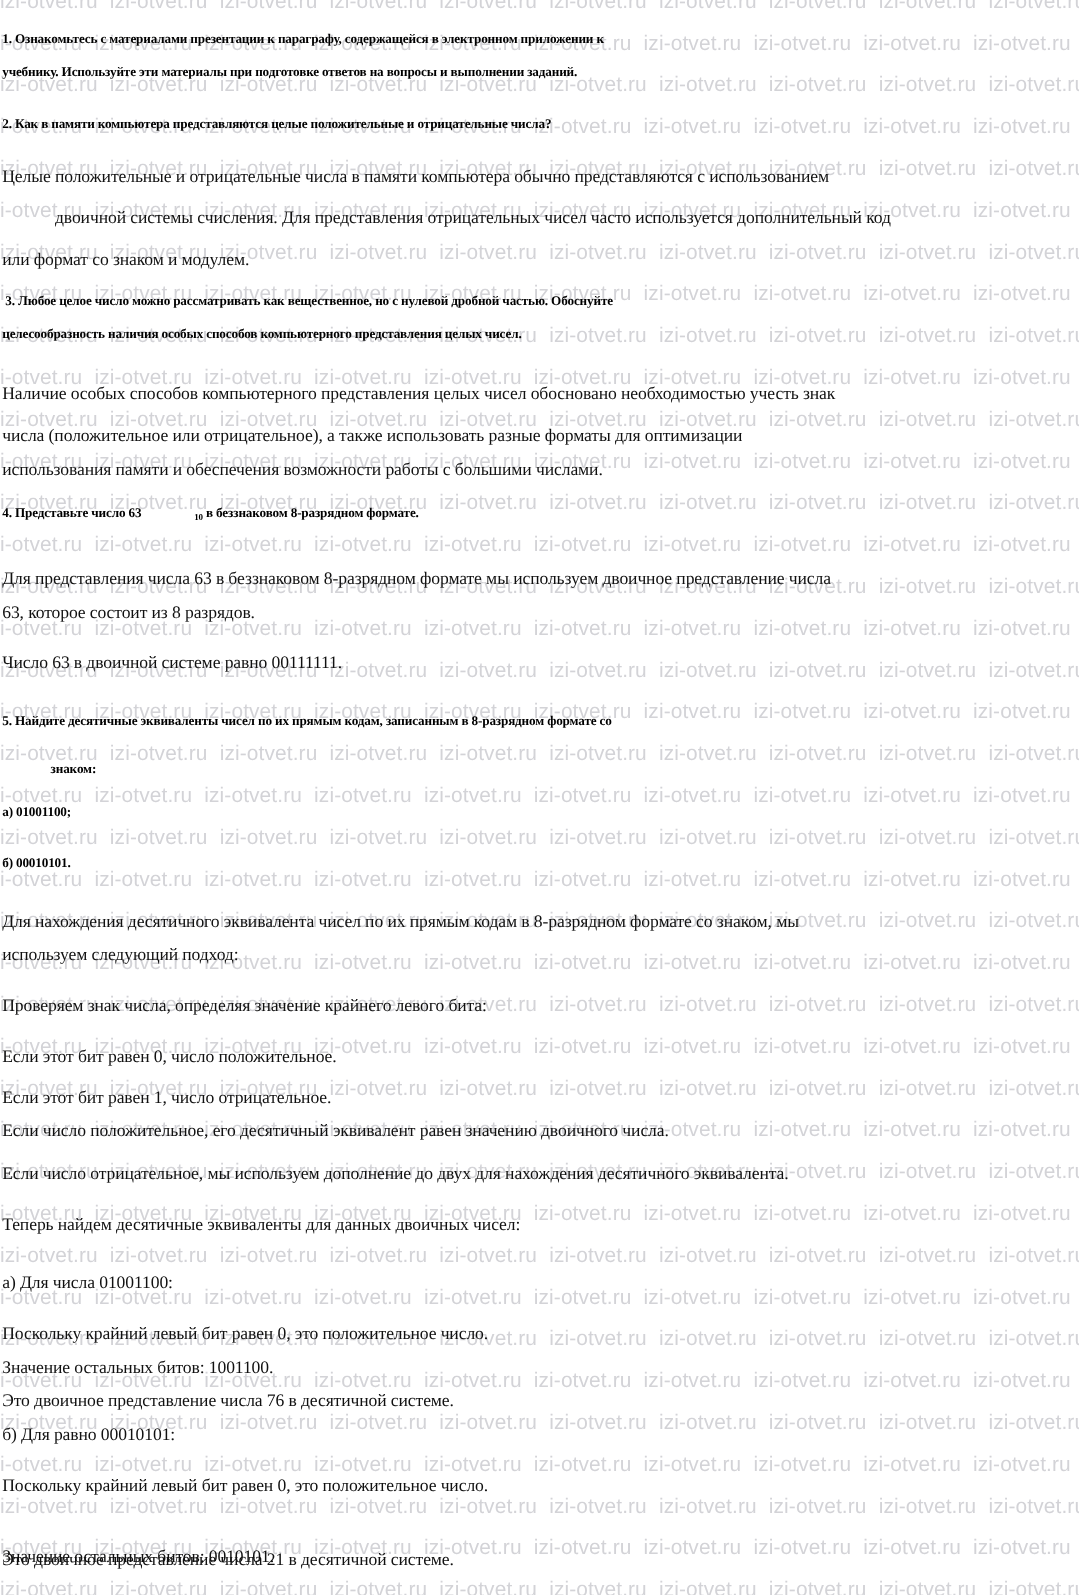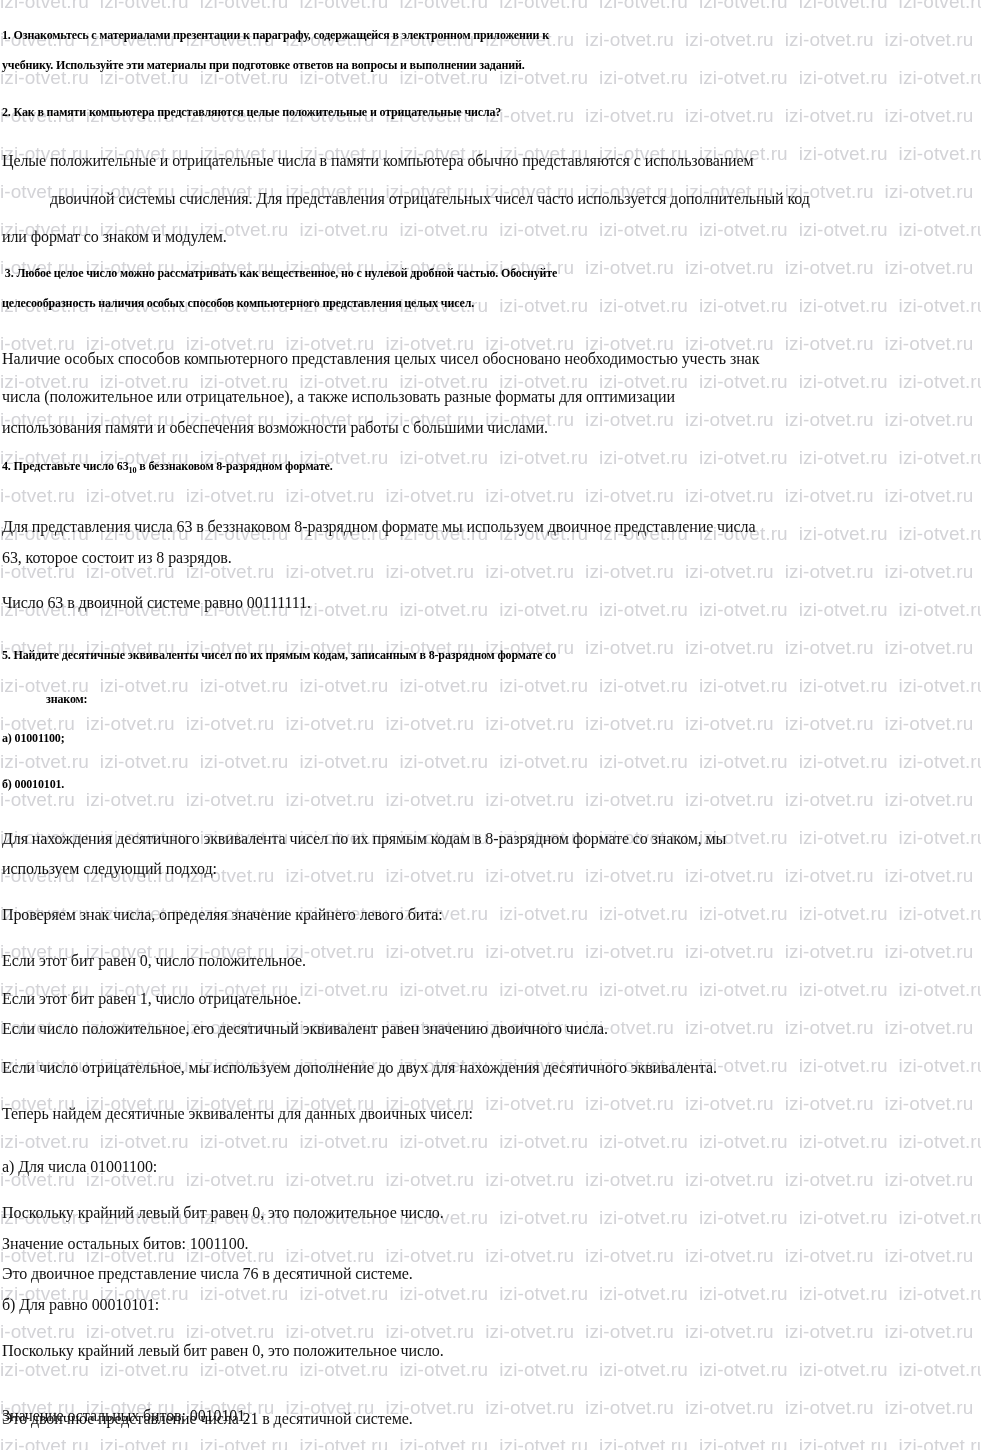--- a/index.html
+++ b/index.html
@@ -66,20 +66,21 @@
   .a {
     font-weight: normal;
     font-size: 16px;
     letter-spacing: -0.1px;
     color: #111;
   }
   .sub {
     font-size: 0.68em;
     vertical-align: sub;
     font-weight: bold;
+    margin-left: 48px;
   }
 </style>
 </head>
 <body>
 
 <div id="page">
 
   <div id="watermark-layer" style="color: rgb(211, 211, 215);">
       <div class="wm-row" style="top: -8px; left: 0px;"><span>izi-otvet.ru</span><span>izi-otvet.ru</span><span>izi-otvet.ru</span><span>izi-otvet.ru</span><span>izi-otvet.ru</span><span>izi-otvet.ru</span><span>izi-otvet.ru</span><span>izi-otvet.ru</span><span>izi-otvet.ru</span><span>izi-otvet.ru</span></div>
       <div class="wm-row" style="top: 30px; left: -14px;"><span>izi-otvet.ru</span><span>izi-otvet.ru</span><span>izi-otvet.ru</span><span>izi-otvet.ru</span><span>izi-otvet.ru</span><span>izi-otvet.ru</span><span>izi-otvet.ru</span><span>izi-otvet.ru</span><span>izi-otvet.ru</span><span>izi-otvet.ru</span></div>

